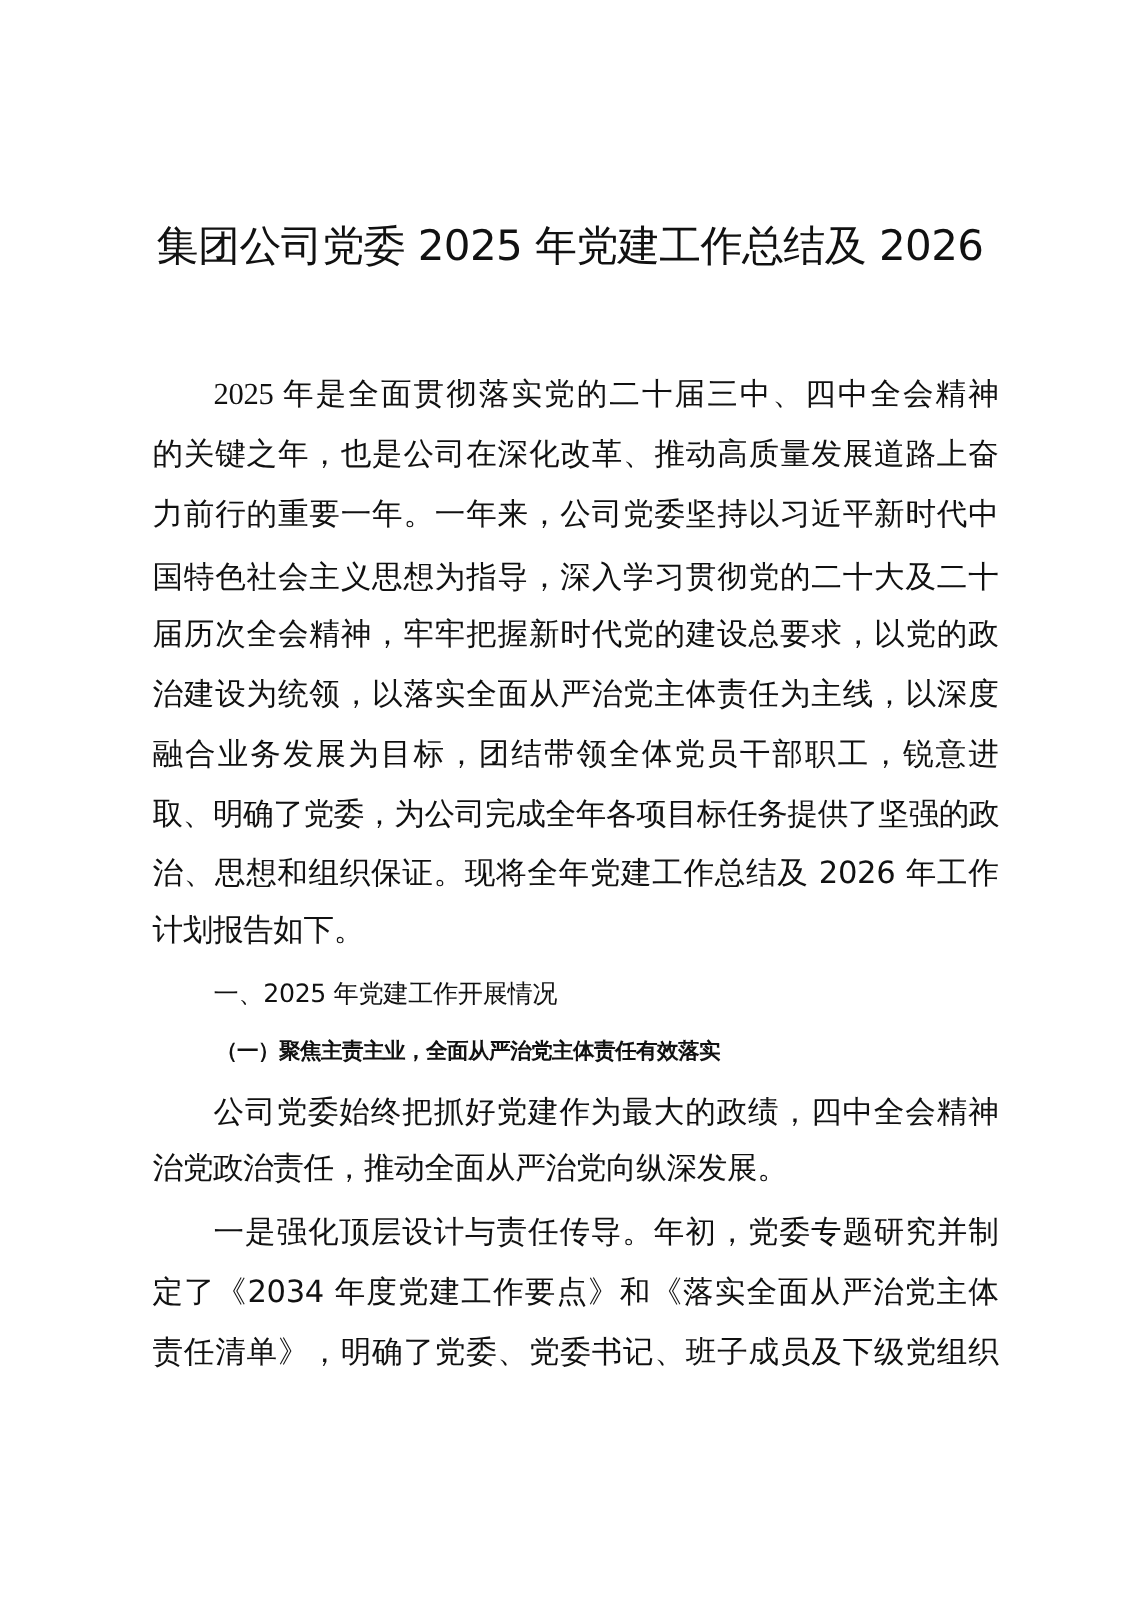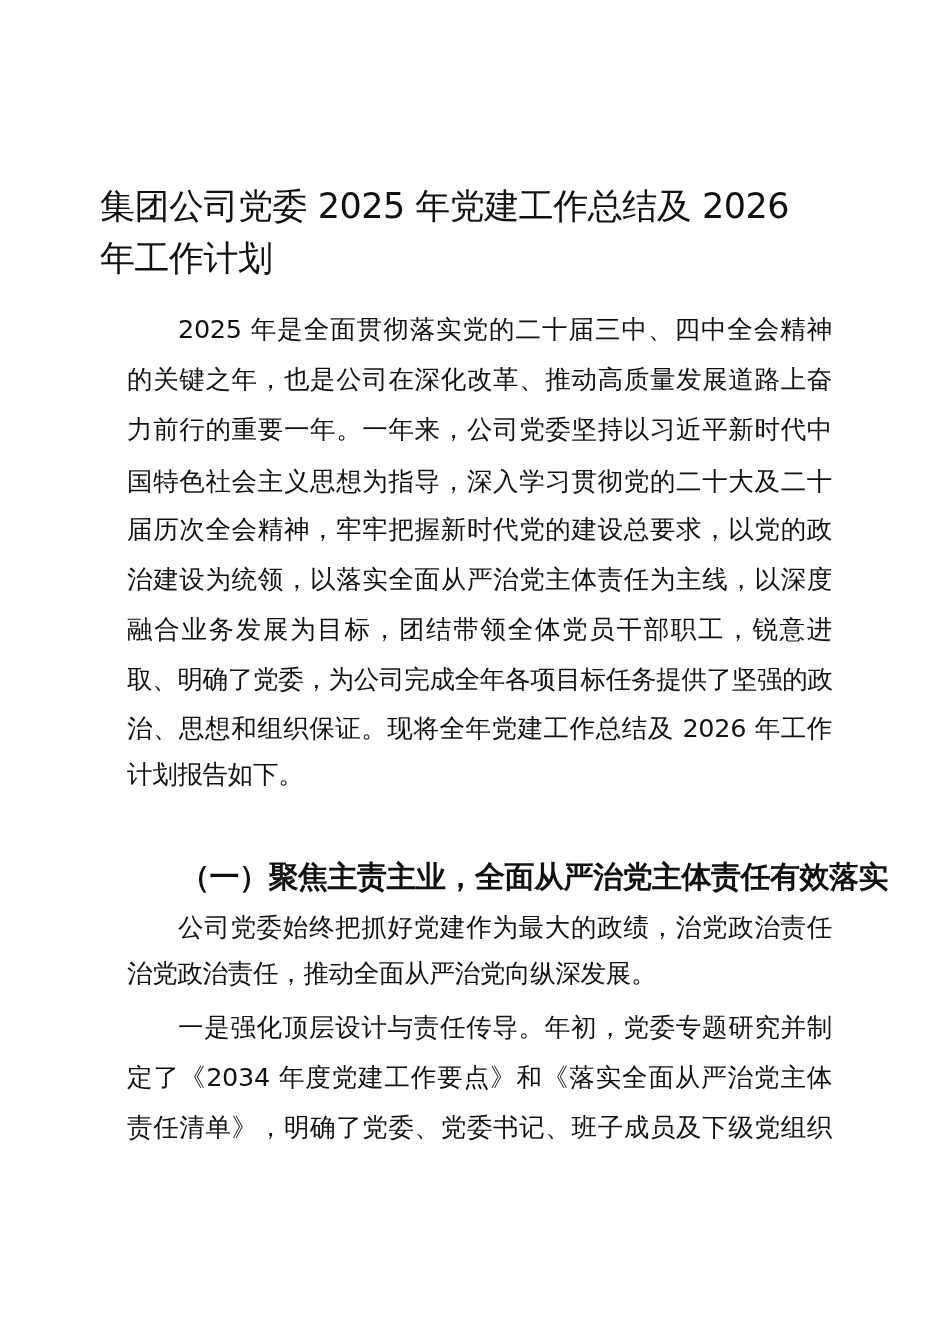--- a/index.html
+++ b/index.html
@@ -18,21 +18,21 @@
     .page {
       position: absolute;
       left: 0; top: 0;
       width: 950px; height: 1344px;
       background: #ffffff;
     }
     .title {
       position: absolute;
       left: 100px;
       width: 750px;
-      text-align: left;
+      text-align: center;
       font-size: 35px;
       line-height: 52px;
       white-space: nowrap;
       letter-spacing: -0.5px;
     }
     .title-line-1 { top: 180px; }
     .title-line-2 { top: 232px; }
     .line {
       position: absolute;
       left: 127px;
@@ -44,65 +44,66 @@
       text-align-last: justify;
       letter-spacing: -0.3px;
     }
     .line.last {
       text-align-last: left;
       font-family: Liberation Mono, monospace;
     }
     .line.indent {
       left: 178px;
       width: 654px;
+      font-family: Liberation Serif, serif;
     }
     .heading-1 {
       position: absolute;
       left: 178px;
       font-size: 21px;
       line-height: 30px;
       white-space: nowrap;
       letter-spacing: -0.3px;
     }
     .heading-2 {
       position: absolute;
       left: 180px;
-      font-size: 30px;
+      font-size: 18px;
       line-height: 34px;
       font-weight: bold;
       white-space: nowrap;
       letter-spacing: -0.5px;
     }
   </style>
 </head>
 <body>
 
 <div class="page">
 
   <div class="title title-line-1">集团公司党委 2025 年党建工作总结及 2026</div>
-  <div class="title title-line-2">年工作计划</div>
 
   <div>
     <div class="line indent" style="top:312px">2025 年是全面贯彻落实党的二十届三中、四中全会精神</div>
     <div class="line" style="top:362px">的关键之年，也是公司在深化改革、推动高质量发展道路上奋</div>
     <div class="line" style="top:412px">力前行的重要一年。一年来，公司党委坚持以习近平新时代中</div>
     <div class="line" style="top:464px">国特色社会主义思想为指导，深入学习贯彻党的二十大及二十</div>
     <div class="line" style="top:512px">届历次全会精神，牢牢把握新时代党的建设总要求，以党的政</div>
     <div class="line" style="top:562px">治建设为统领，以落实全面从严治党主体责任为主线，以深度</div>
     <div class="line" style="top:612px">融合业务发展为目标，团结带领全体党员干部职工，锐意进</div>
     <div class="line" style="top:662px">取、明确了党委，为公司完成全年各项目标任务提供了坚强的政</div>
     <div class="line" style="top:711px">治、思想和组织保证。现将全年党建工作总结及 2026 年工作</div>
     <div class="line last" style="top:760px">计划报告如下。</div>
   </div>
 
+  <div class="heading-1" style="top:813px">一、2025 年党建工作开展情况</div>
 
   <div class="heading-2" style="top:860px">（一）聚焦主责主业，全面从严治党主体责任有效落实</div>
 
   <div>
-    <div class="line indent" style="top:910px">公司党委始终把抓好党建作为最大的政绩，治党政治责任</div>
+    <div class="line indent" style="top:910px">公司党委始终把抓好党建作为最大的政绩，四中全会精神</div>
     <div class="line last" style="top:959px">治党政治责任，推动全面从严治党向纵深发展。</div>
   </div>
 
   <div>
     <div class="line indent" style="top:1010px">一是强化顶层设计与责任传导。年初，党委专题研究并制</div>
     <div class="line" style="top:1060px">定了《2034 年度党建工作要点》和《落实全面从严治党主体</div>
     <div class="line" style="top:1110px">责任清单》，明确了党委、党委书记、班子成员及下级党组织</div>
   </div>
 
 </div>

